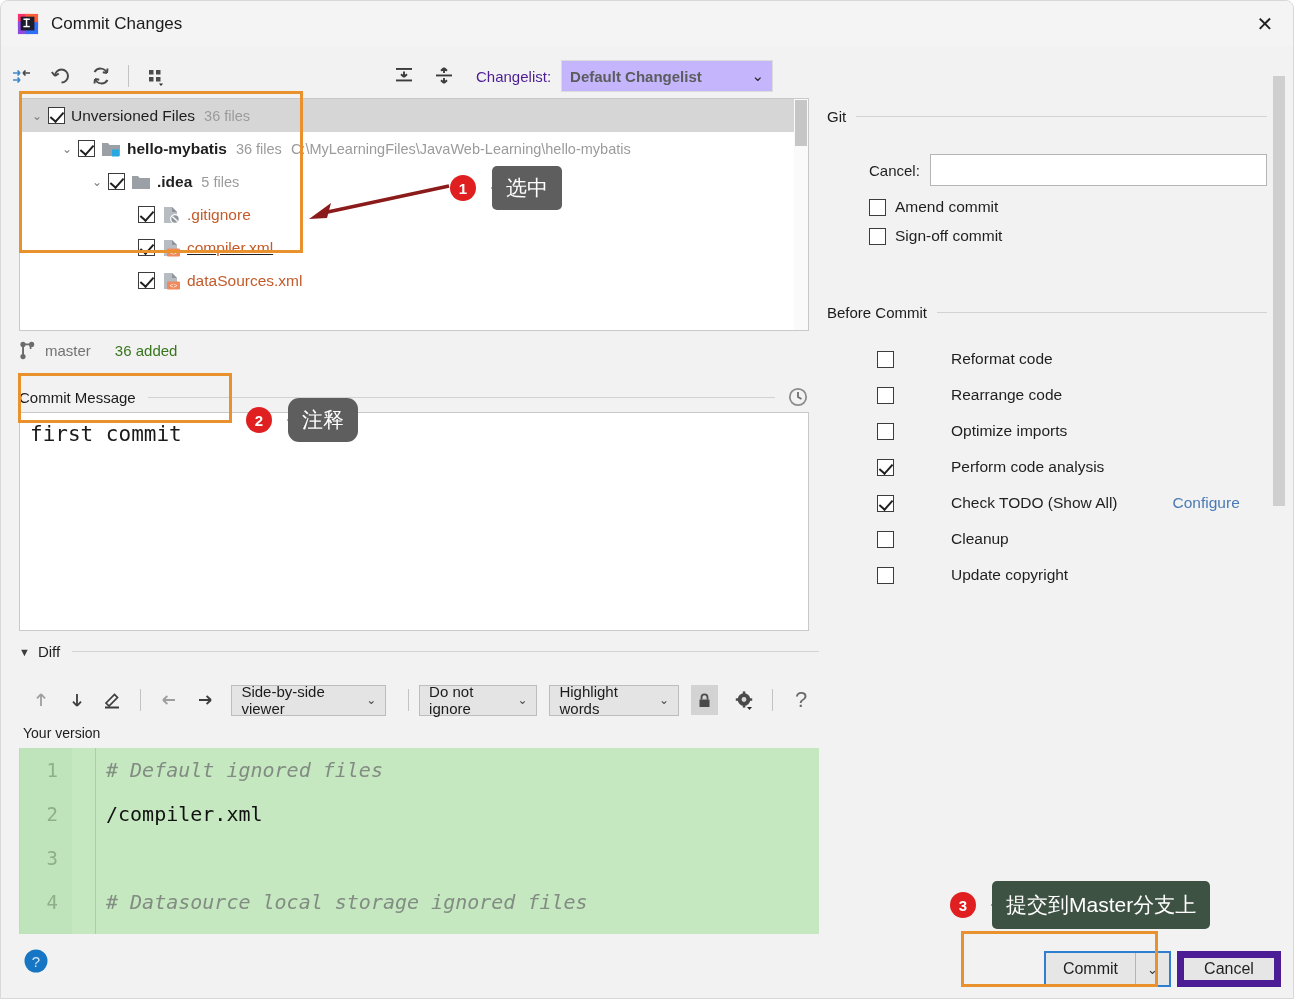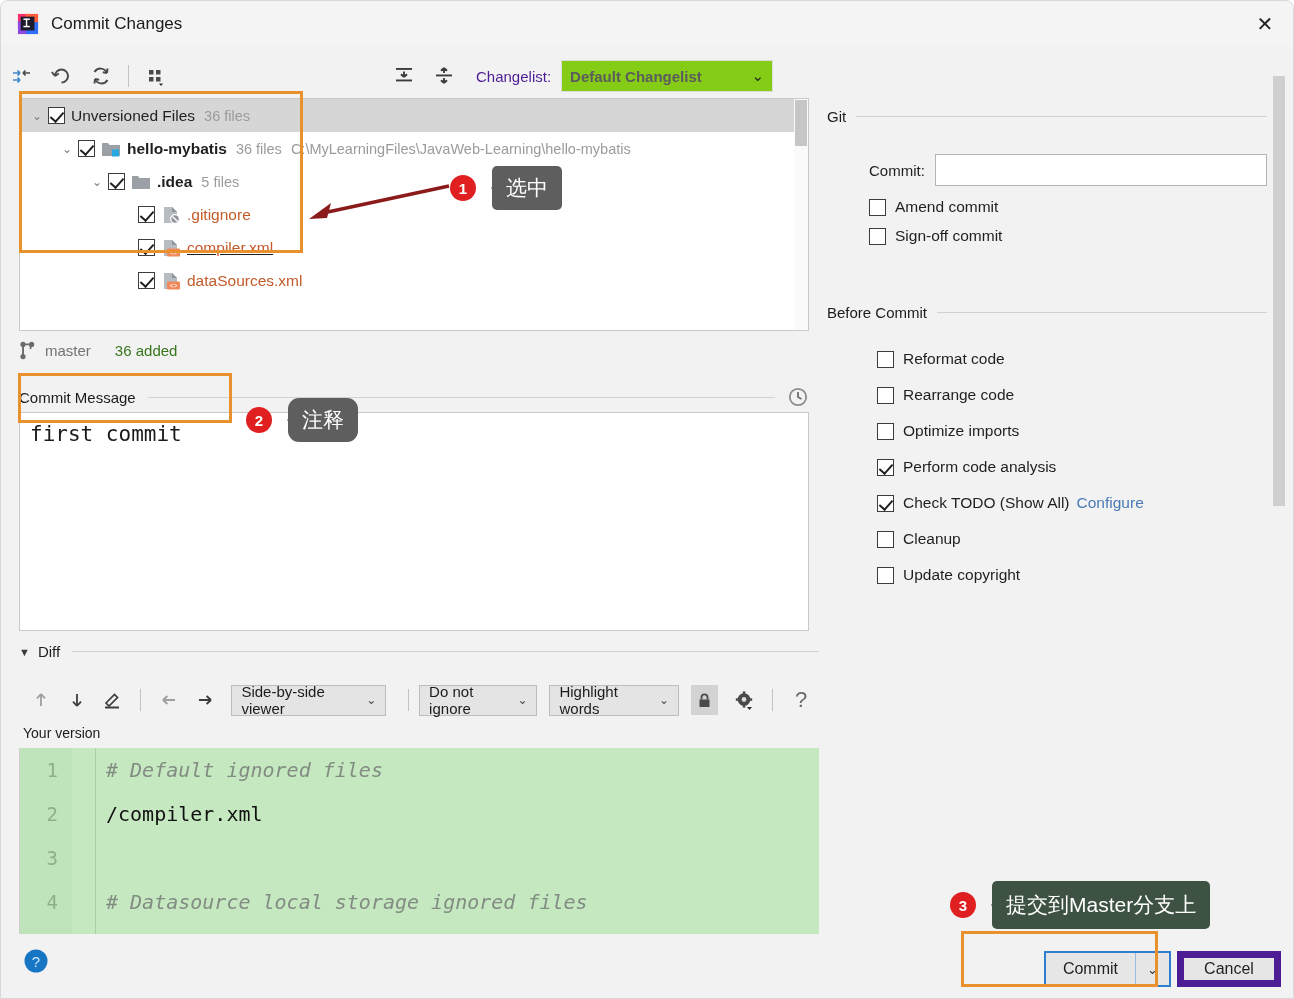--- a/index.html
+++ b/index.html
@@ -41,21 +41,21 @@
   
   #left-col { position:absolute; left:0; top:0; width:818px; height:954px; }
 
   
   #top-toolbar { position:absolute; left:0; top:9px; height:42px; width:818px; display:flex; align-items:center; }
   .tb-icon { width:40px; height:36px; display:flex; align-items:center; justify-content:center; cursor:default; }
   .tb-sep { width:1px; height:22px; background:#c4c4c4; margin:0 7px; }
 
   #changelist-label { font-size:15px; color:#4c1d95; margin-left:12px; }
   #changelist-combo {
-    margin-left:10px; width:212px; height:32px; background:#84cc16;
+    margin-left:10px; width:212px; height:32px; background:#c4b5fd;
     border:1px solid #dcdcdc; display:flex; align-items:center;
     padding:0 8px; justify-content:space-between;
   }
   #changelist-combo .val { font-size:15px; font-weight:bold; color:#5c5c5c; }
 
   
   #file-tree-wrap {
     position:absolute; left:18px; top:52px; width:790px; height:233px;
     background:#ffffff; border:1px solid #c9c9c9; overflow:hidden;
   }
@@ -148,21 +148,21 @@
     margin-right:9px; position:relative; flex:0 0 auto;
   }
   .rcheck .cb.checked::after {
     content:""; position:absolute; left:4px; top:1px; width:6px; height:11px;
     border:solid #1f1f1f; border-width:0 2px 2px 0; transform:rotate(42deg);
   }
   .rcheck .txt { font-size:15.5px; }
   .rcheck .link { font-size:15.5px; color:#4a7ab5; margin-left:7px; }
   #before-sec { position:absolute; left:8px; top:258px; width:440px; }
   #before-list { margin-top:20px; }
-  #before-list .rcheck { margin-left:50px; margin-top:0; height:36px; }
+  #before-list .rcheck { margin-left:50px; margin-top:0; height:36px;gap:48px; }
   #right-scroll-thumb { position:absolute; right:10px; top:30px; width:12px; height:430px; background:#cfcfcf; }
 
   
   #bottom-bar { position:absolute; left:0; bottom:0; width:1294px; height:64px; background:#f2f2f2; }
   #help-icon { position:absolute; left:22px; top:14px; width:26px; height:26px; }
   #commit-btn {
     position:absolute; right:124px; top:17px; height:36px; display:flex; align-items:stretch;
     border:2px solid #2f7fd1; background:#e6e6e6;
   }
   #commit-btn .main { display:flex; align-items:center; padding:0 17px; font-size:16px; }
@@ -478,21 +478,21 @@
       <div id="diff-scroll-thumb"></div>
     </div>
 
     <div id="right-col">
       <div id="git-sec">
         <div class="sec-head">
           <span class="t">Git</span>
           <span class="r"></span>
         </div>
         <div id="author-row">
-          <span class="lbl">Commit:</span>
+          <span class="lbl">Cancel:</span>
           <input id="author-input" value="" style="">
         </div>
         <div id="git-options" style="margin-top:12px">
             <div class="rcheck">
               <span class="cb"></span>
               <span class="txt">Amend commit</span>
             </div>
             <div class="rcheck">
               <span class="cb"></span>
               <span class="txt">Sign-off commit</span>

